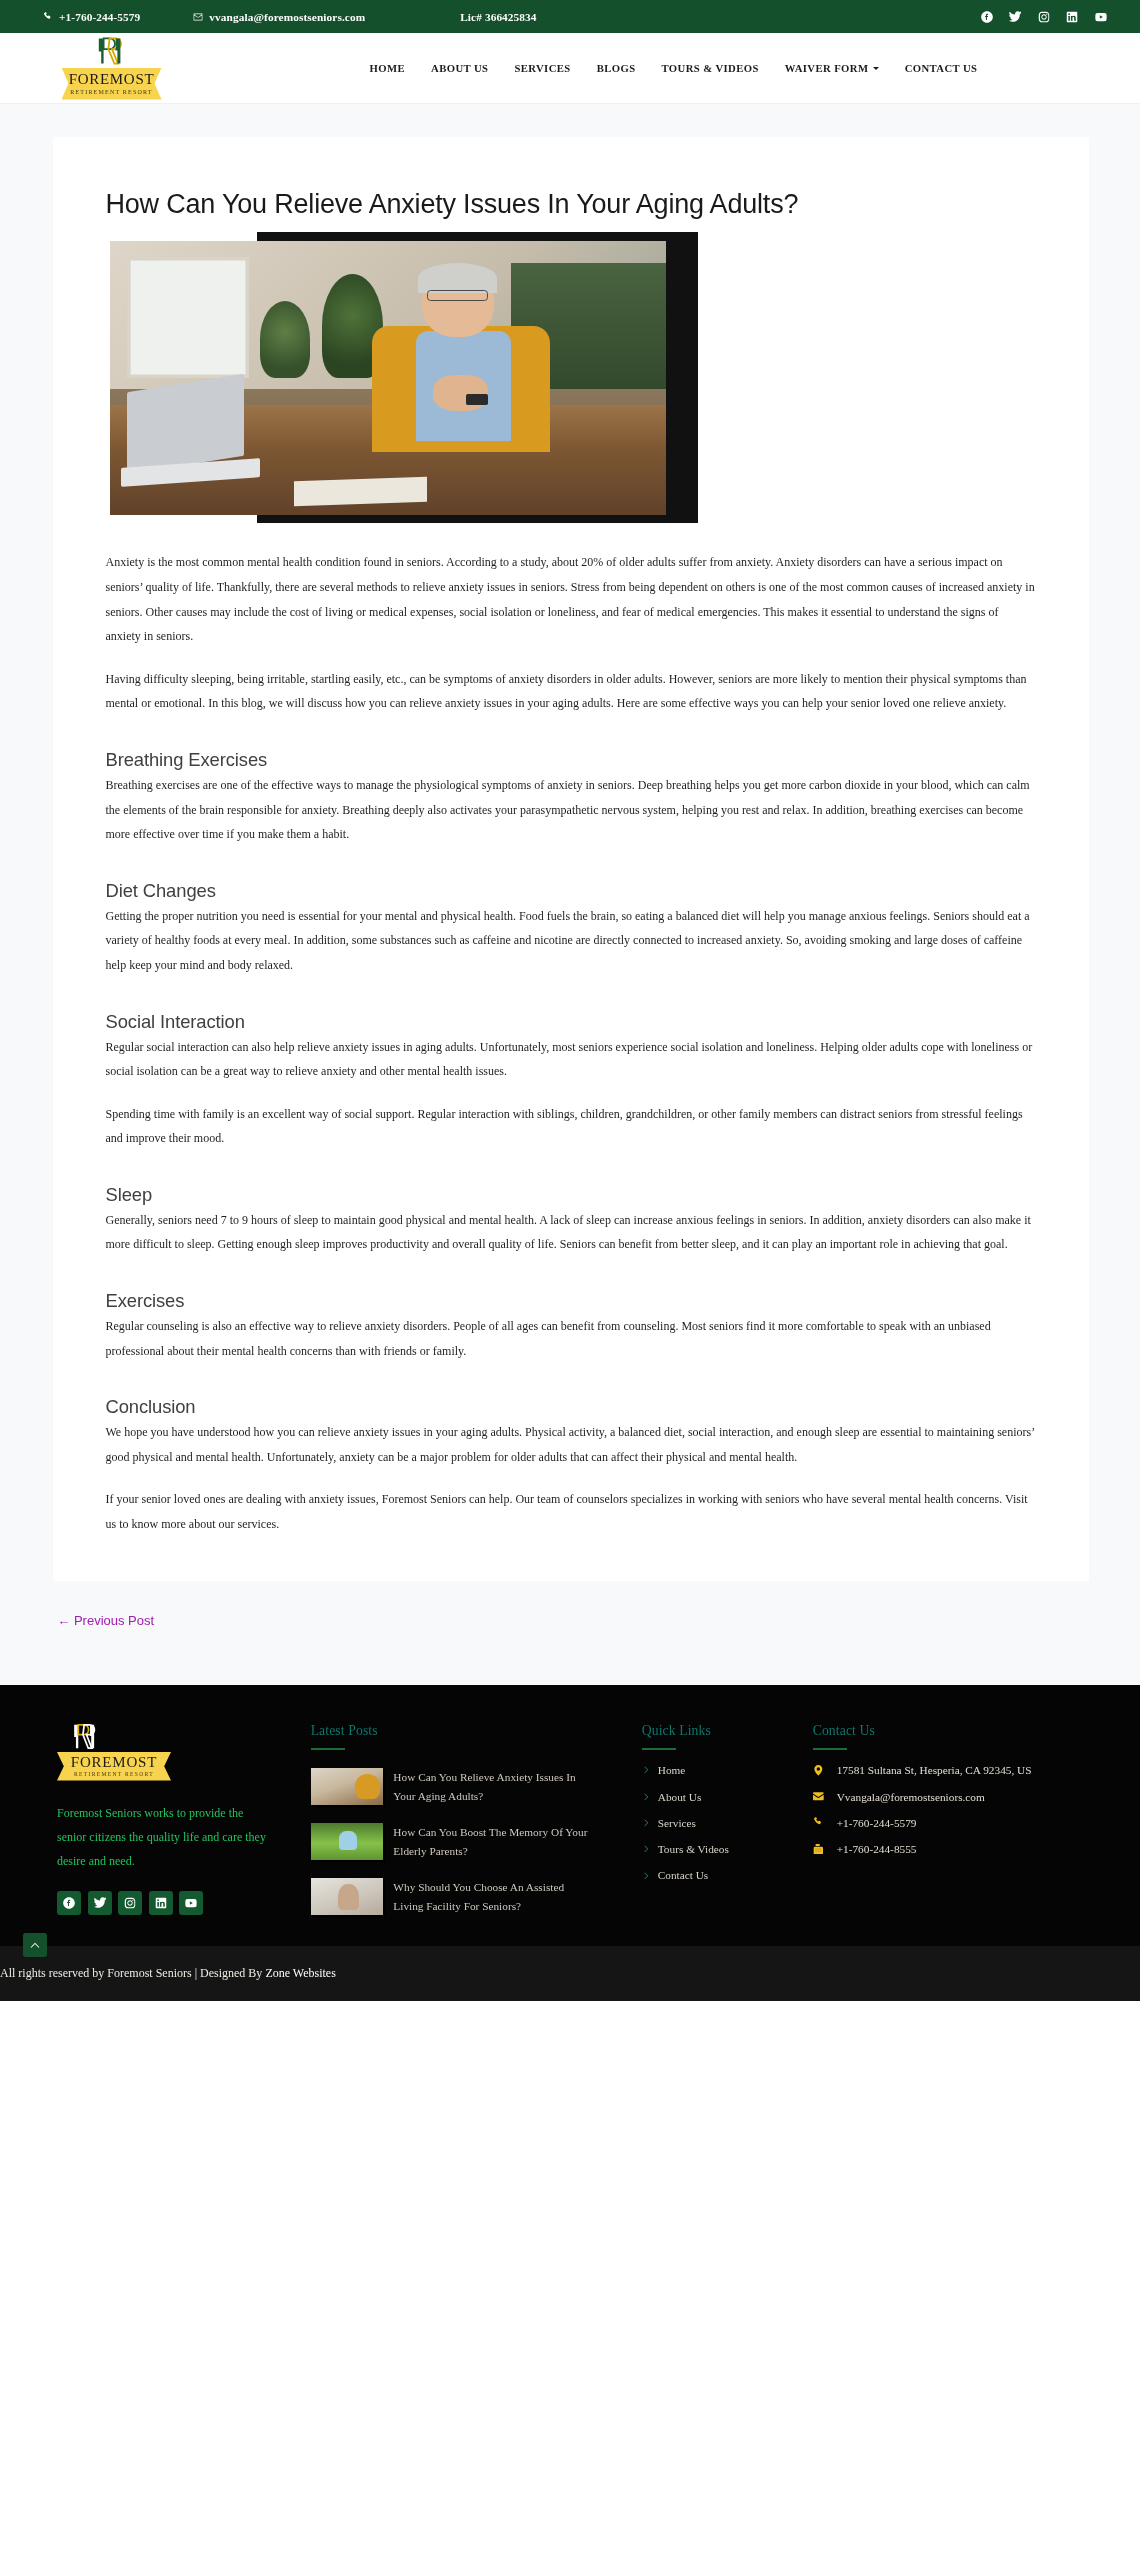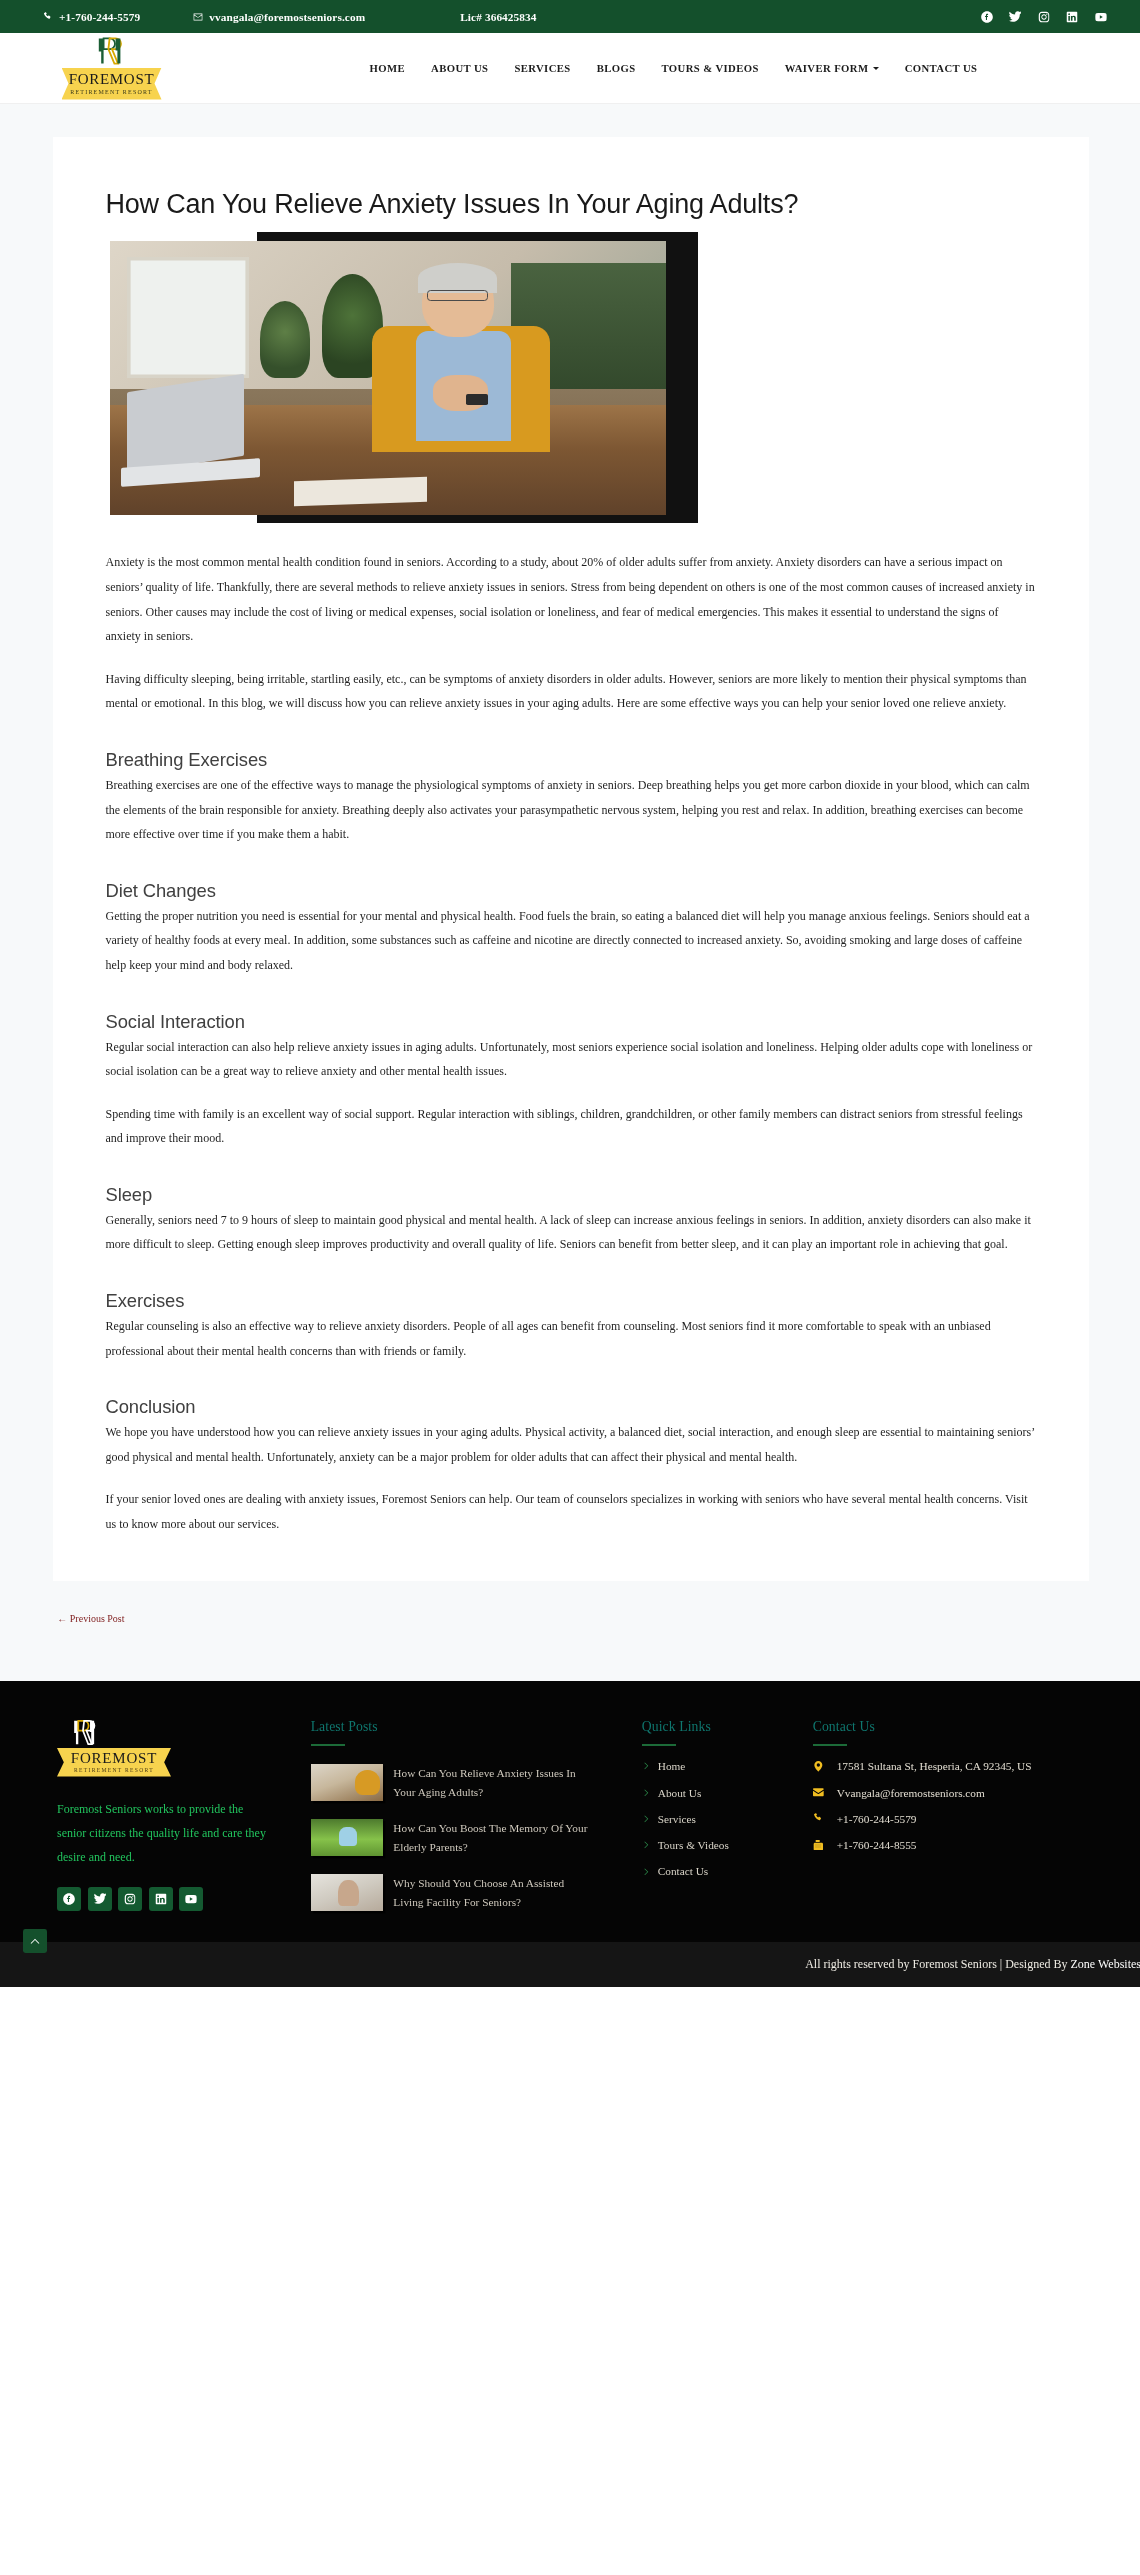--- a/index.html
+++ b/index.html
@@ -190,23 +190,23 @@
   .prose h2 + p { margin-top: 2px; }
 
   
   .postnav {
     width: 1036px;
     margin: 0 auto;
     padding: 32px 0 57px 4.8px;
     background: transparent;
   }
   .prev-link {
-    font-family: Liberation Serif, serif;
-    font-size: 10px;
-    color: #7f1d1d;
+    font-family: Liberation Sans, sans-serif;
+    font-size: 13px;
+    color: #a21caf;
     text-decoration: none;
     cursor: pointer;
   }
 
   
   .footer {
     background: #050505;
     padding: 38px 57px 30px 57px;
     display: flex;
     gap: 0;
@@ -292,24 +292,24 @@
   .ql-label { font-family: "Liberation Serif", serif; font-size: 11.3px; color: #d9d4c8; }
 
   .ct-item { display: flex; align-items: center; gap: 12px; margin-top: 14.3px; }
   .ct-icon { width: 12px; display:flex; align-items:center; justify-content:center; }
   .ct-icon svg { width: 10.7px; height: 10.7px; fill: #f0bd21; display:block; }
   .ct-text { font-family: "Liberation Serif", serif; font-size: 11.3px; color: #e3ded2; white-space: nowrap; }
 
   
   .copybar {
     background: #151515;
-    height: 45px;
+    height: 55px;
     display: flex;
     align-items: center;
-    justify-content: flex-end;
+    justify-content: flex-start;
     position: relative;
   }
   .copytext {
     font-family: "Liberation Serif", serif;
     font-size: 12px;
     color: #efece4;
   }
   .copytext .brand { color: #ffffff; }
 
   .to-top {

